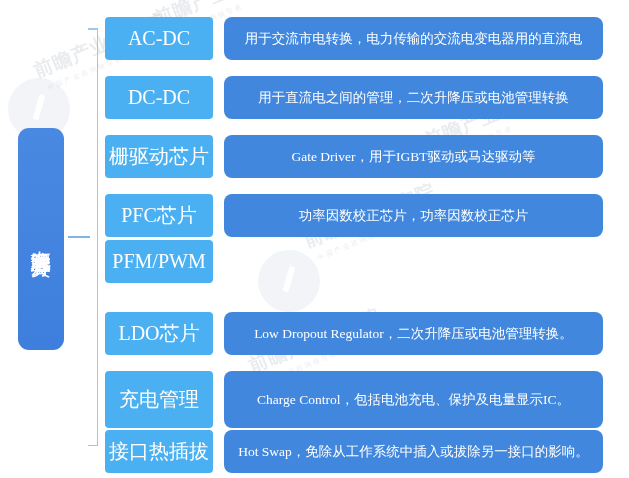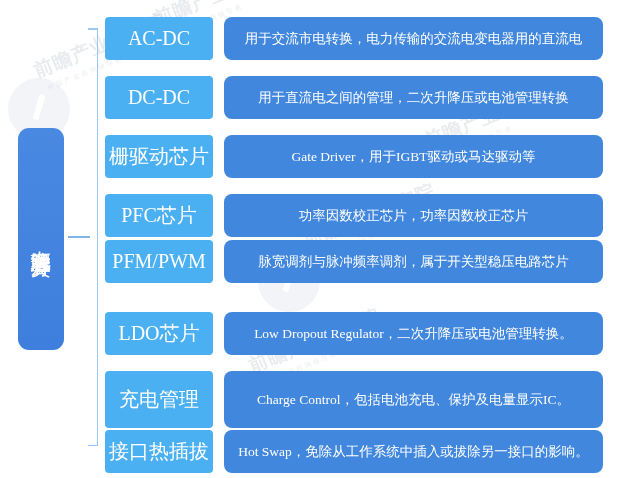--- a/index.html
+++ b/index.html
@@ -212,21 +212,20 @@
       <div class="row" style="top: 135px; height: 43px;">
         <div class="cat-card">栅驱动芯片</div>
         <div class="desc-card">Gate Driver，用于IGBT驱动或马达驱动等</div>
       </div>
       <div class="row" style="top: 194px; height: 43px;">
         <div class="cat-card">PFC芯片</div>
         <div class="desc-card">功率因数校正芯片，功率因数校正芯片</div>
       </div>
       <div class="row" style="top: 240px; height: 43px;">
         <div class="cat-card">PFM/PWM</div>
-        <div class="desc-card">脉宽调剂与脉冲频率调剂，属于开关型稳压电路芯片</div>
       </div>
       <div class="row" style="top: 312px; height: 43px;">
         <div class="cat-card">LDO芯片</div>
         <div class="desc-card">Low Dropout Regulator，二次升降压或电池管理转换。</div>
       </div>
       <div class="row" style="top: 371px; height: 57px;">
         <div class="cat-card">充电管理</div>
         <div class="desc-card">Charge Control，包括电池充电、保护及电量显示IC。</div>
       </div>
       <div class="row" style="top: 430px; height: 43px; padding-left: 12px;">

